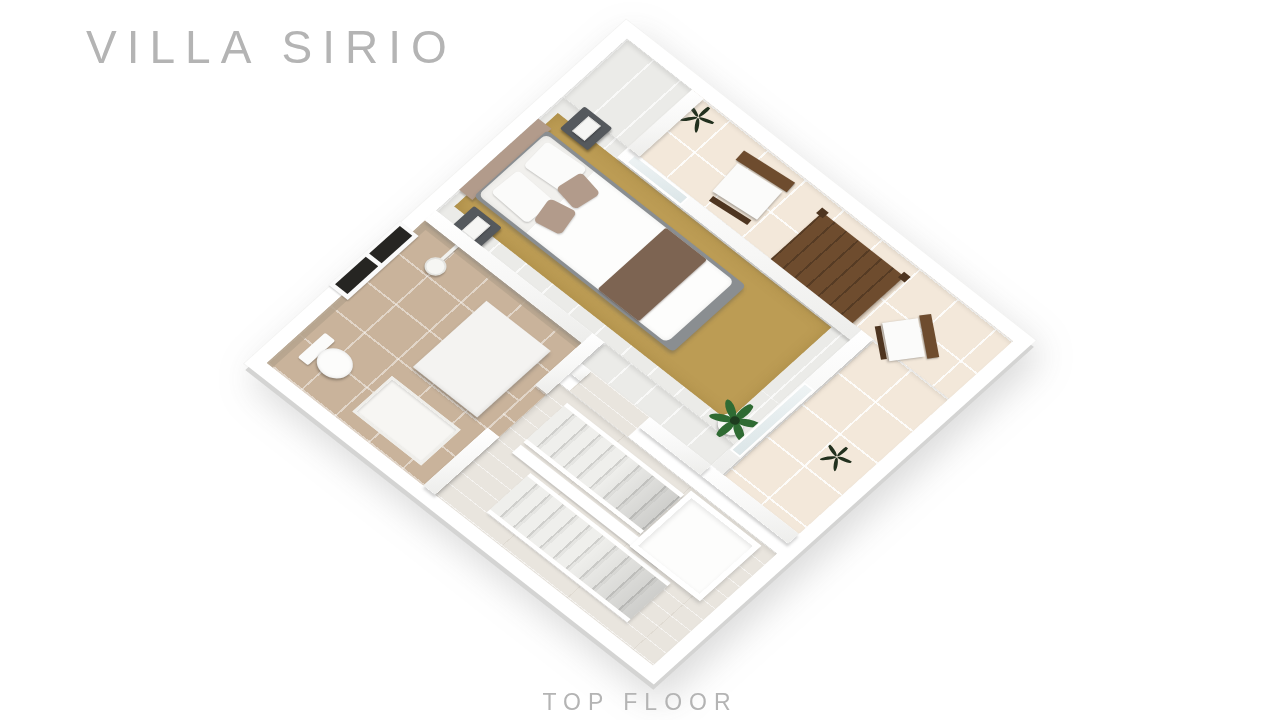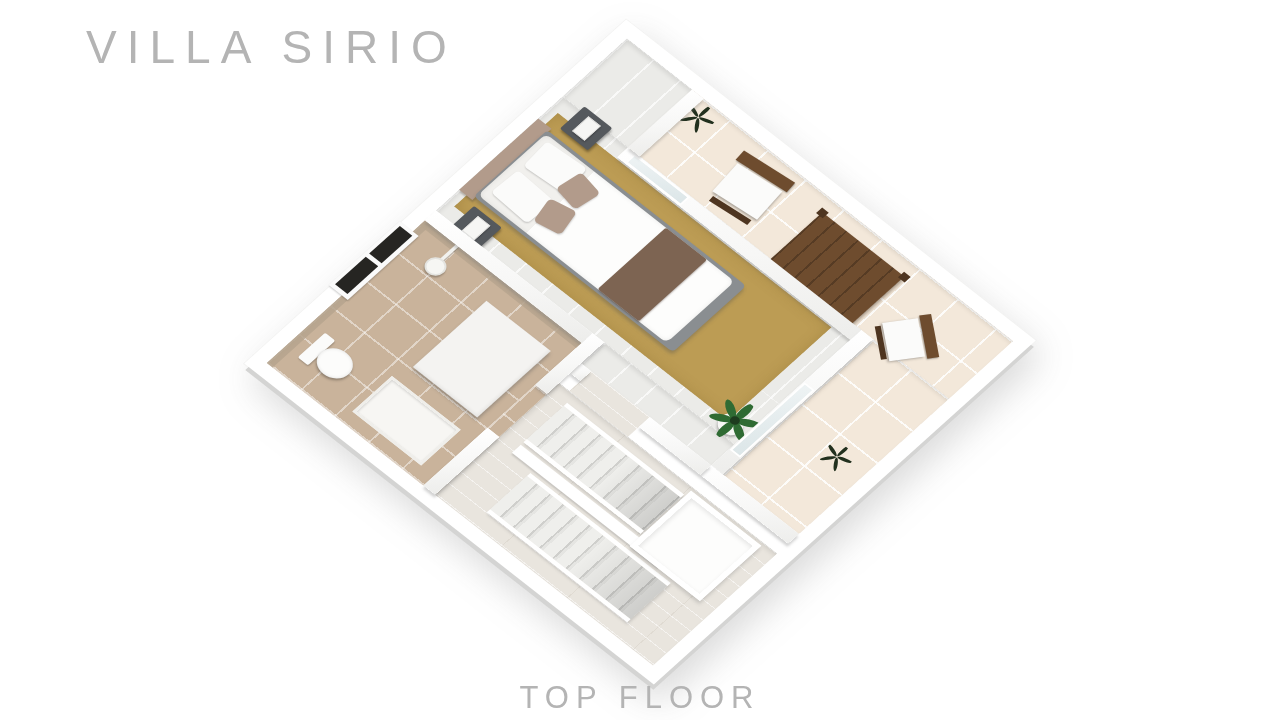--- a/index.html
+++ b/index.html
@@ -8,21 +8,21 @@
     --rug:#bc9c54; --runner:#7d6452; --headboard:#b29b8b; --bed-base:#8a8e91;
     --nightstand:#55595d; --wood:#6e4c2e; --wood-dark:#4e3520; --green:#2f6b33; --green-dark:#22301e;
     --window-glass:#262522; --door-glass:#dce6e8; --accent-wall:#b6a58e;
   }
   html,body{margin:0;padding:0;}
   body{width:1280px;height:720px;background:var(--bg);overflow:hidden;position:relative;
        font-family:"Liberation Sans",sans-serif;}
   .abs{position:absolute;}
   
   .title{left:86px;top:20px;font-size:46px;font-weight:300;letter-spacing:10px;color:var(--label);}
-  .footer{left:0;right:0;bottom:4px;text-align:center;font-size:31px;font-weight:300;
+  .footer{left:0;right:0;bottom:4px;text-align:center;font-size:23px;font-weight:300;
           letter-spacing:7px;color:var(--label);}
   
   .plan-wrap{left:0;top:0;width:1280px;height:720px;filter:drop-shadow(6px 14px 18px rgba(90,90,90,.22));}
   .plan{left:360px;top:72px;width:560px;height:560px;background:#fff;
         transform:scaleY(0.84) rotate(43deg);transform-origin:50% 50%;
         box-shadow:5px 6px 0 -1px #d4d4d3, 0 0 0 1px #f3f3f2;}
   
   .floor{position:absolute;box-shadow:inset 3px 3px 6px rgba(0,0,0,.10);}
   .tiles-cream{background-color:var(--terrace-tile);
     background-image:repeating-linear-gradient(to right,rgba(255,255,255,.85) 0 2px,transparent 2px 52px),

